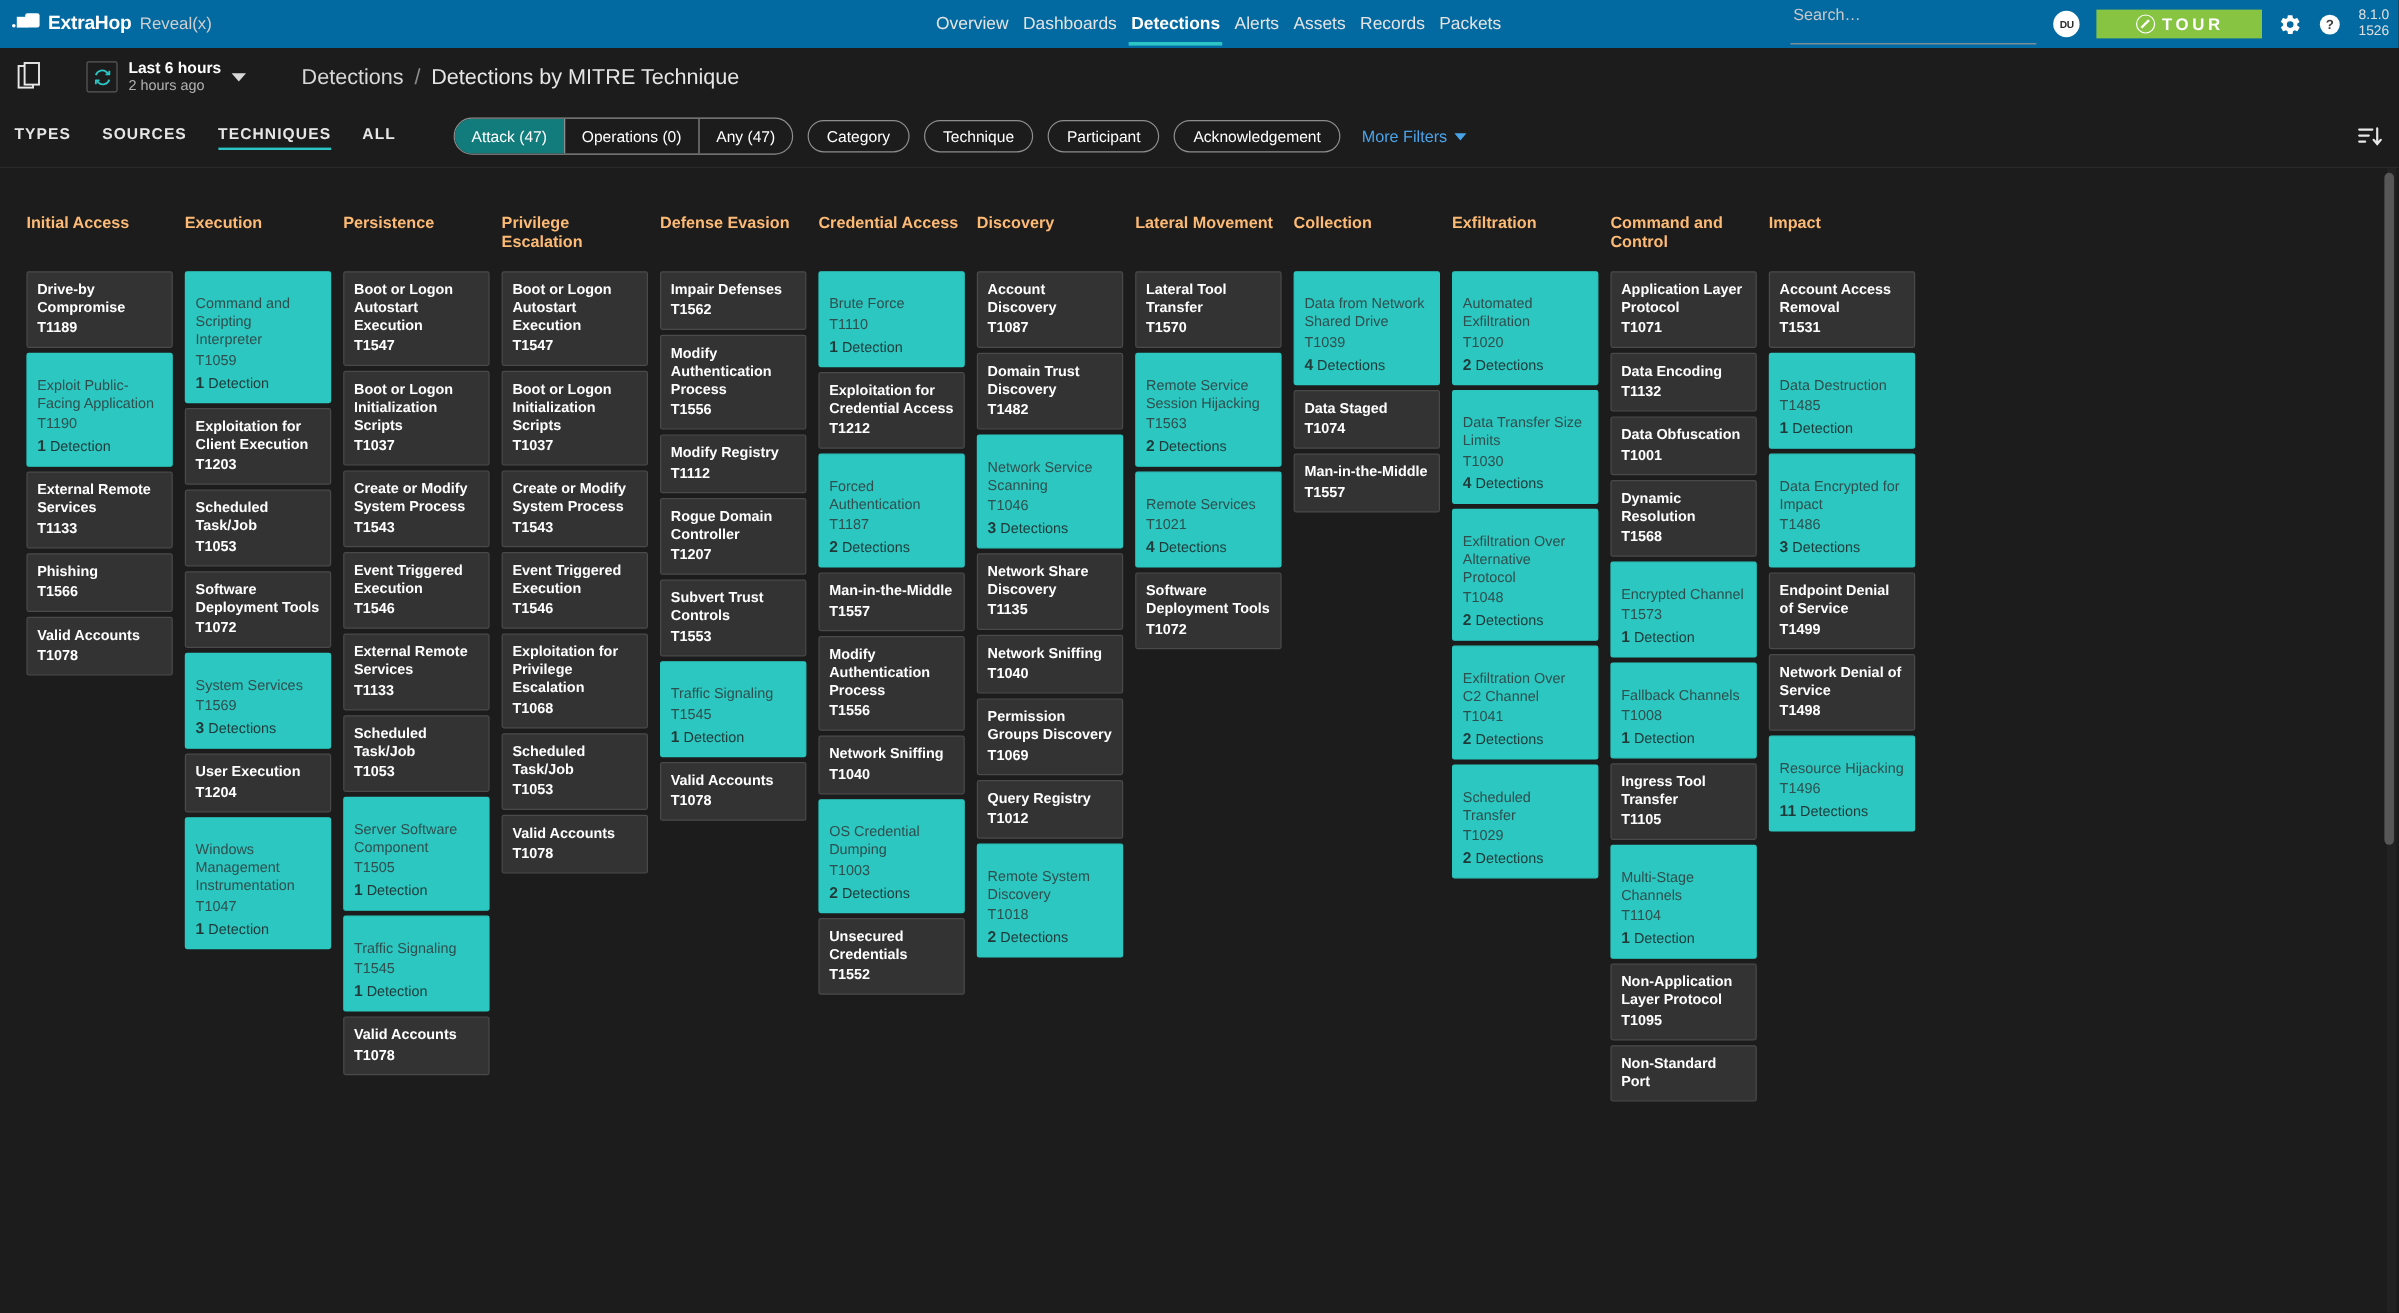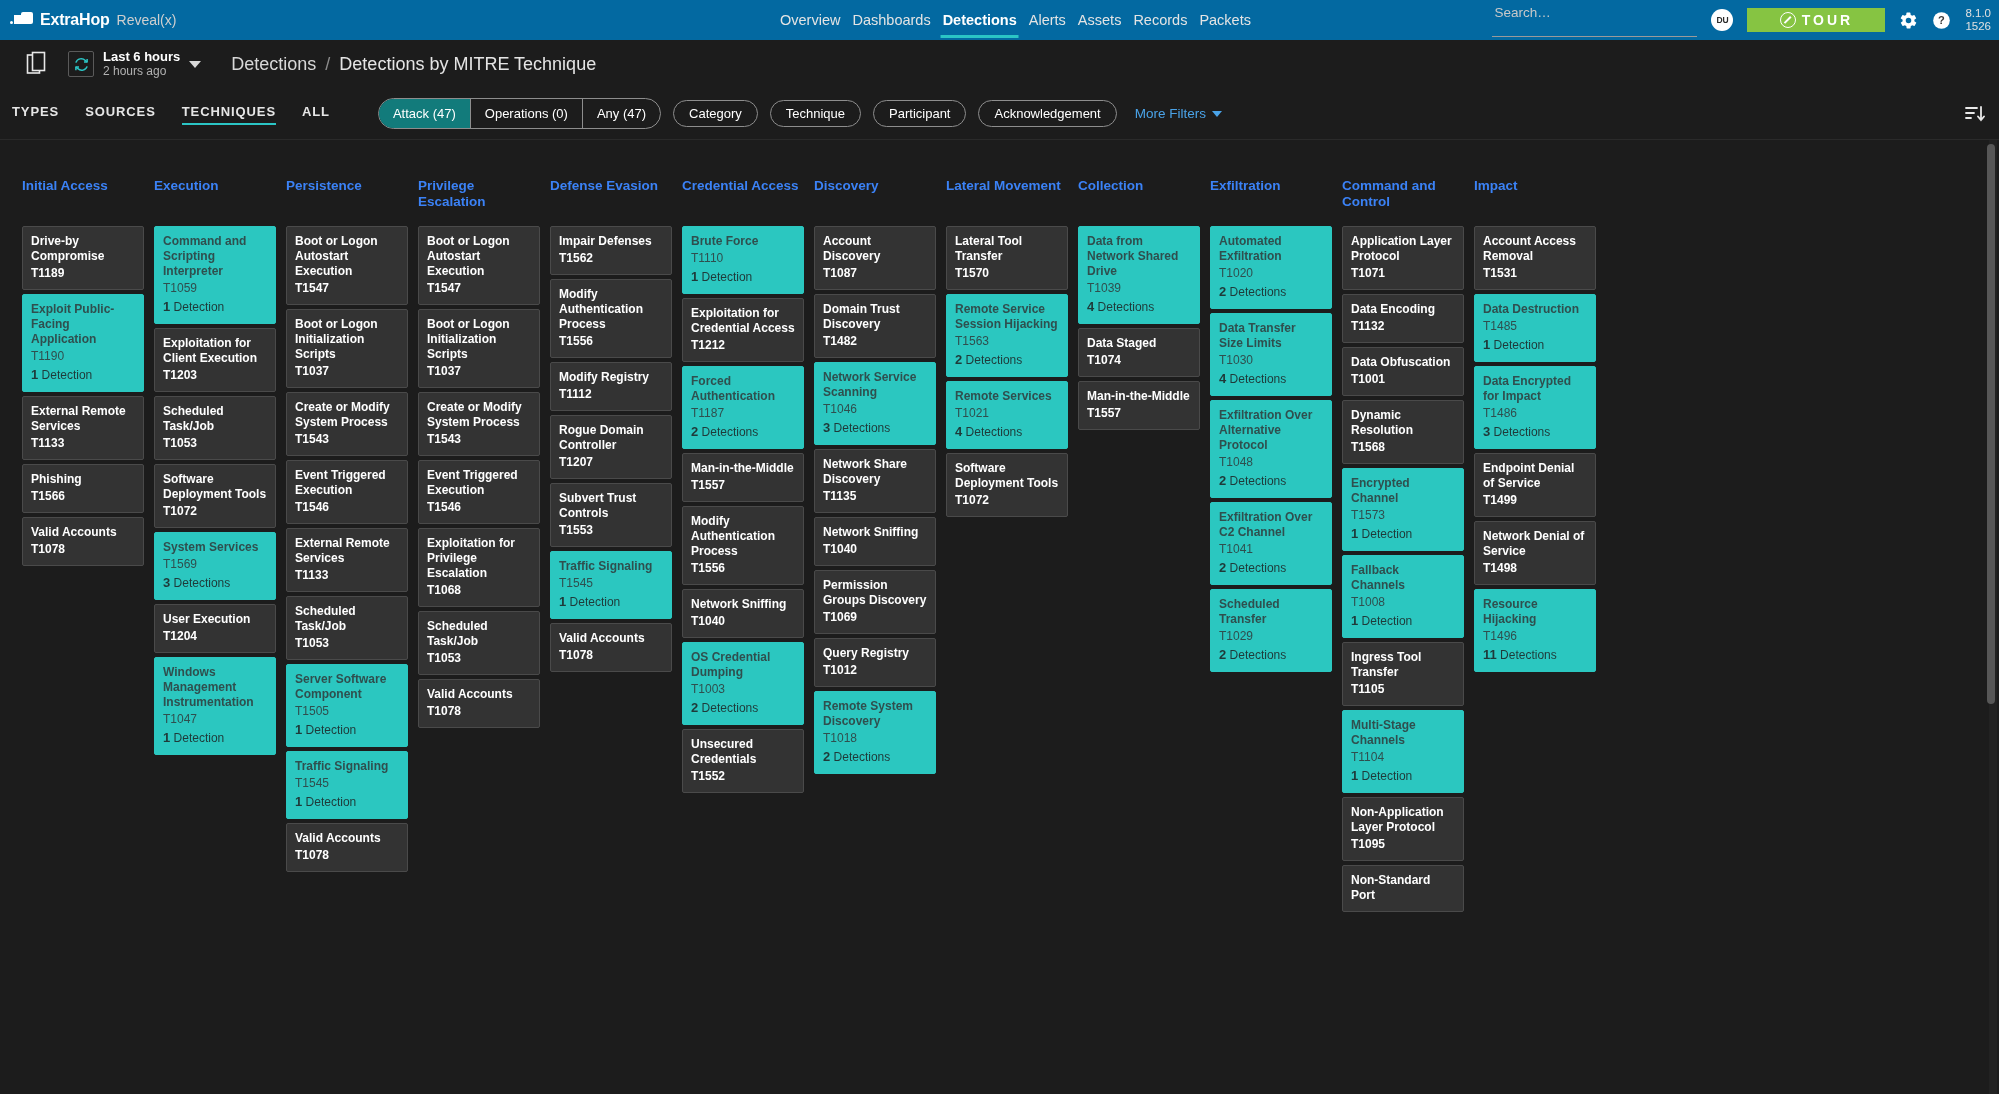--- a/index.html
+++ b/index.html
@@ -74,22 +74,22 @@
   }
   .compass-needle { width: 9px; height: 1.6px; background:#fff; transform: rotate(-45deg); }
   .top-icon { cursor: pointer; display:flex; align-items:center; }
   #version {
     font-size: 11.5px; line-height: 13px; color: #e0e0e0; text-align: left;
   }
 
   
   #subheader {
     height: 48px; background: #1c1c1c;
-    display:flex; align-items:center; gap: 0px;
-    padding-left: 20px;
+    display:flex; align-items:center; gap: 16px;
+    padding-left: 8px;
   }
   #panel-toggle { width: 36px; display:flex; align-items:center; justify-content:center; cursor:pointer; }
   #timeselect {
     display:flex; align-items:center; gap: 9px; margin-left: 12px; cursor:pointer;
   }
   #refresh-box {
     width: 26px; height: 26px; border: 1px solid #5a5a5a; border-radius: 2px;
     display:flex; align-items:center; justify-content:center;
   }
   #time-labels { line-height: 14px; }
@@ -148,34 +148,34 @@
     height: calc(1094px - 140px);
     overflow: hidden;
     background: #1c1c1c;
   }
   #matrix {
     display: flex; gap: 10px; padding: 38px 0 0 22px;
     align-items: flex-start;
   }
   .col { width: 122px; flex: none; }
   .col-header {
-    font-size: 13.5px; font-weight: bold; color:#3b82f6;
+    font-size: 13.5px; font-weight: bold; color:#fdba74;
     line-height: 16px; margin-bottom: 16px; min-height: 32px;
   }
   .card {
     background: #333333; border: 1px solid #4a4a4a; border-radius: 2px;
     padding: 7px 8px 8px 8px; margin-bottom: 4px;
     font-size: 12px; line-height: 15px; color: #ffffff; cursor: pointer;
   }
   .card .tname { font-weight: bold; }
   .card .tid { font-weight: bold; margin-top: 2px; }
   .card.hit {
     background: #2bc7c0; border-color: #2bc7c0; color: #24403f;
   }
-  .card.hit .tname { font-weight: bold; color:#2f4f4e; }
+  .card.hit .tname { font-weight: normal; color:#2f4f4e;margin-top:12px; }
   .card.hit .tid { font-weight: normal; color:#2f4f4e; }
   .card .det { margin-top: 3px; color:#1f3a39; }
   .card .det b { font-weight: bold; font-size: 13px; }
 
   
   #vscroll {
     position:absolute; right: 2px; top: 4px; width: 8px; height: 560px;
     background:#575757; border-radius: 4px;
   }
   #vtrack { position:absolute; right:2px; top:0; bottom:0; width:8px; background:#222; }

